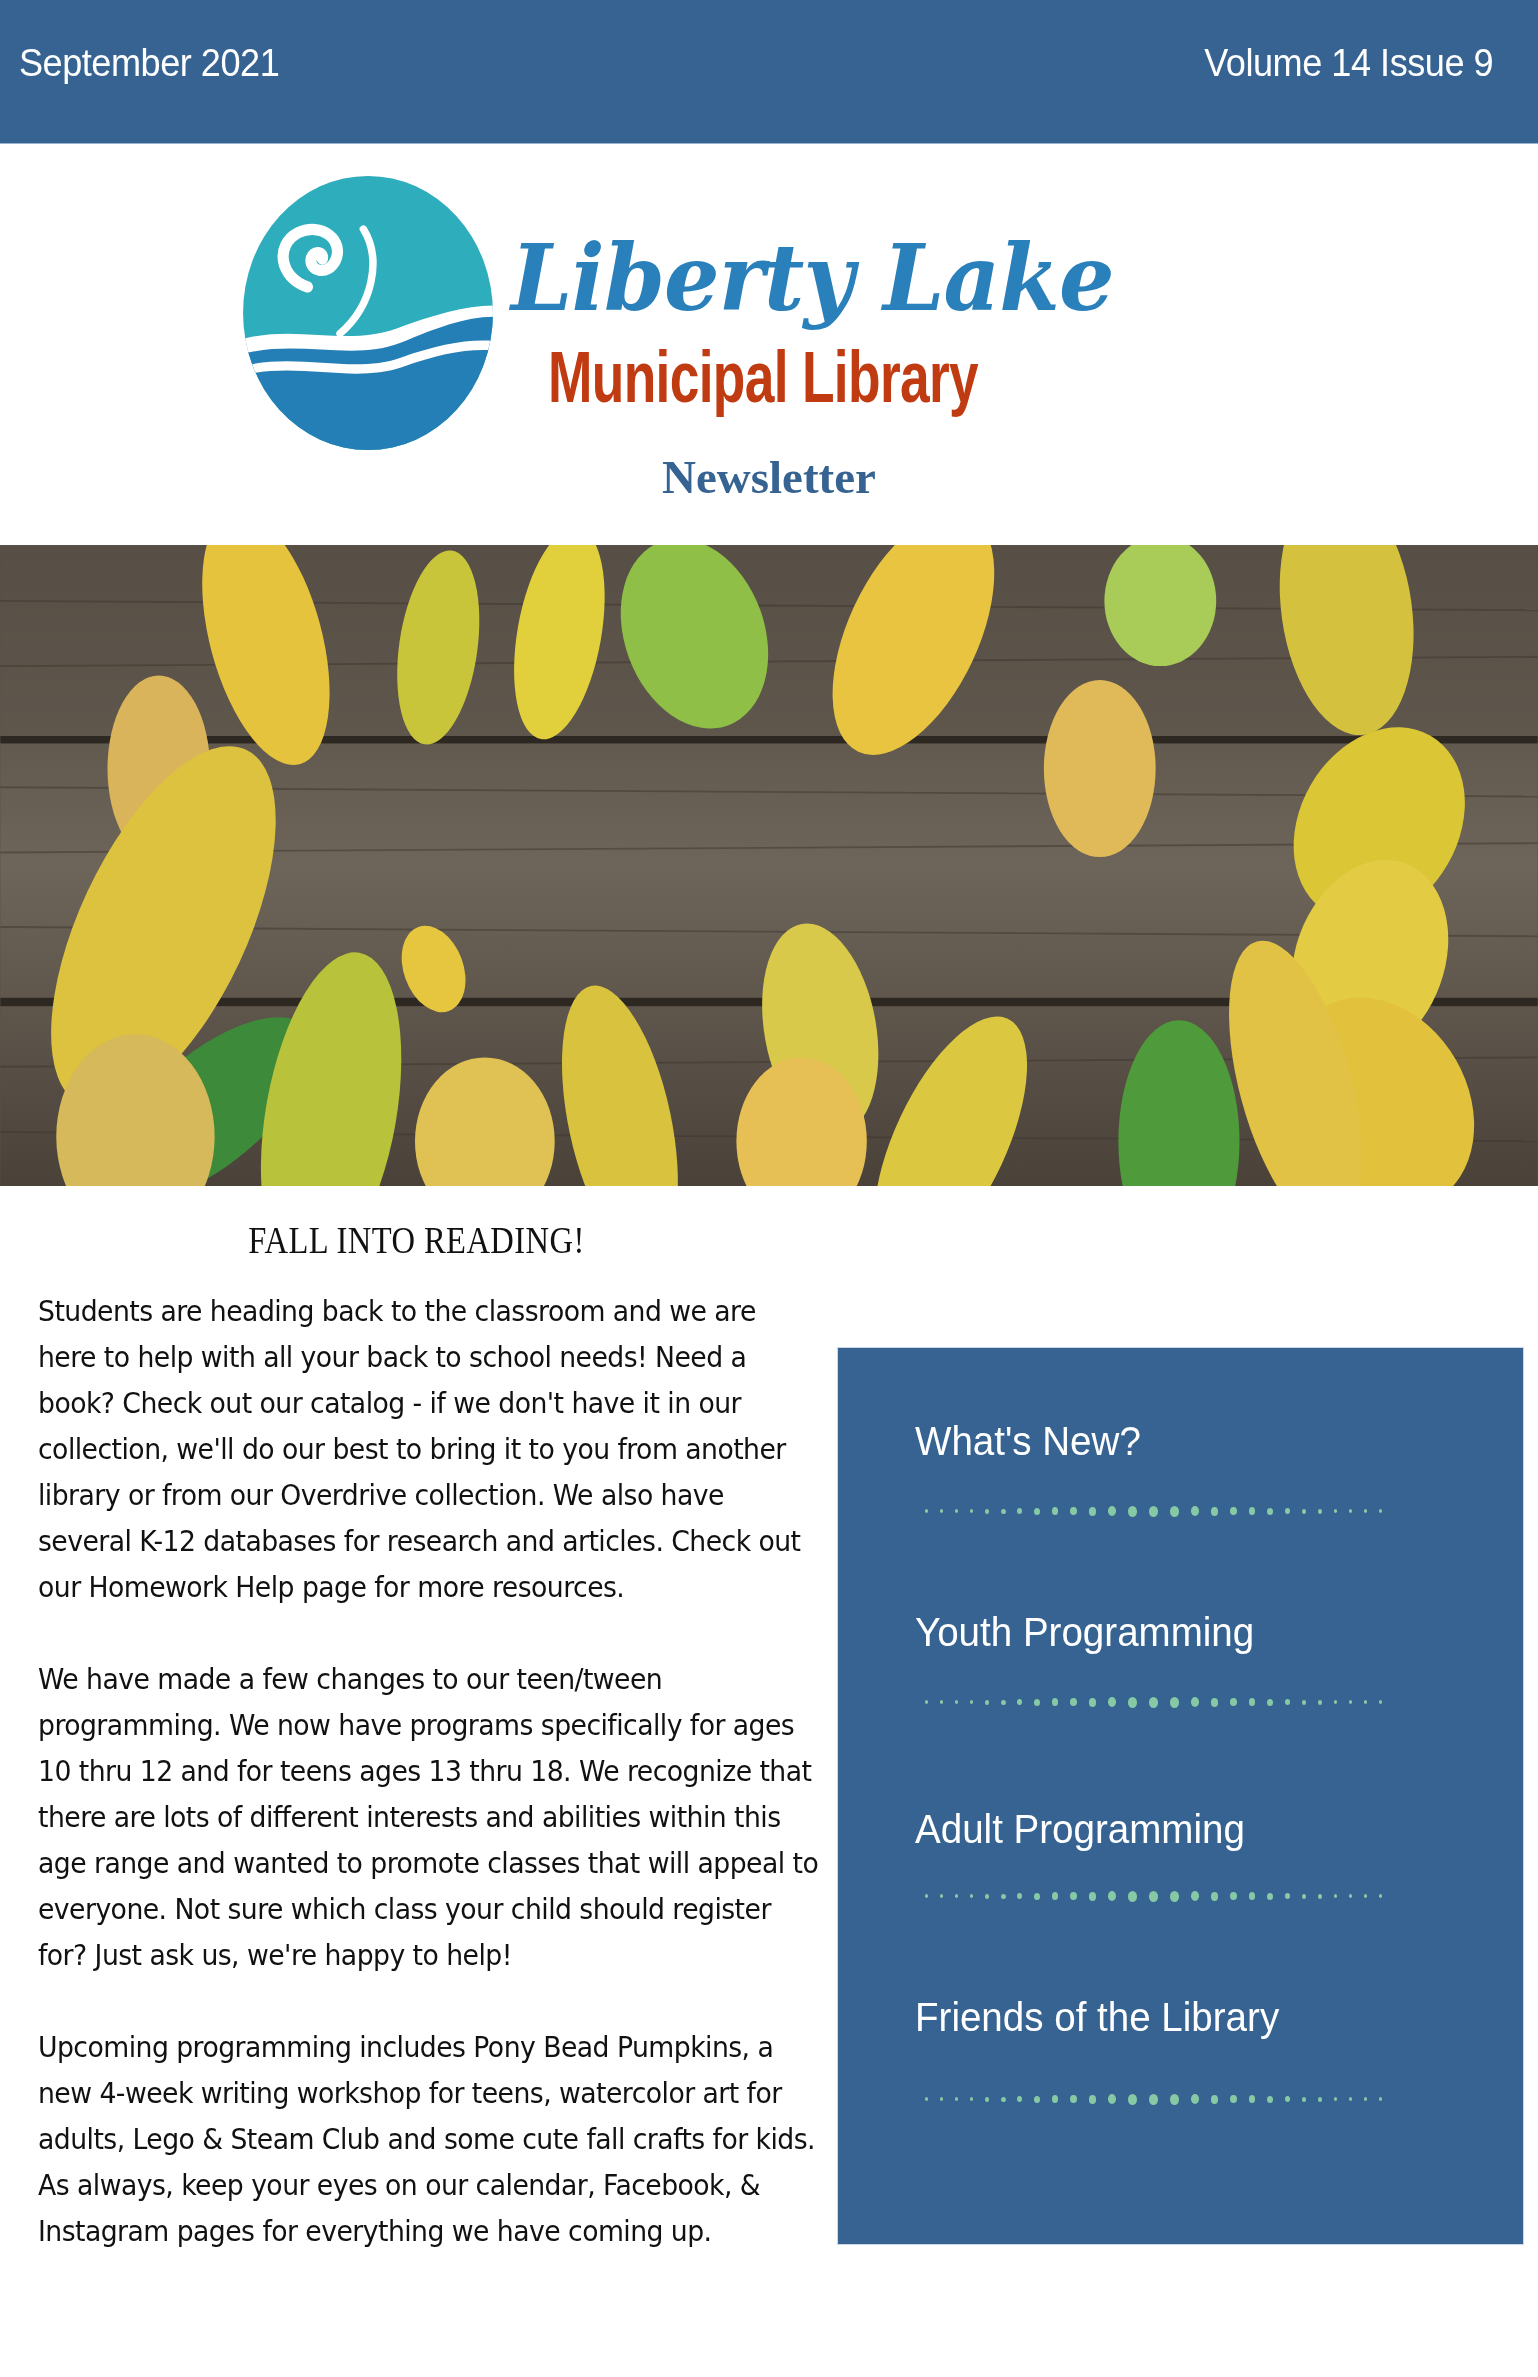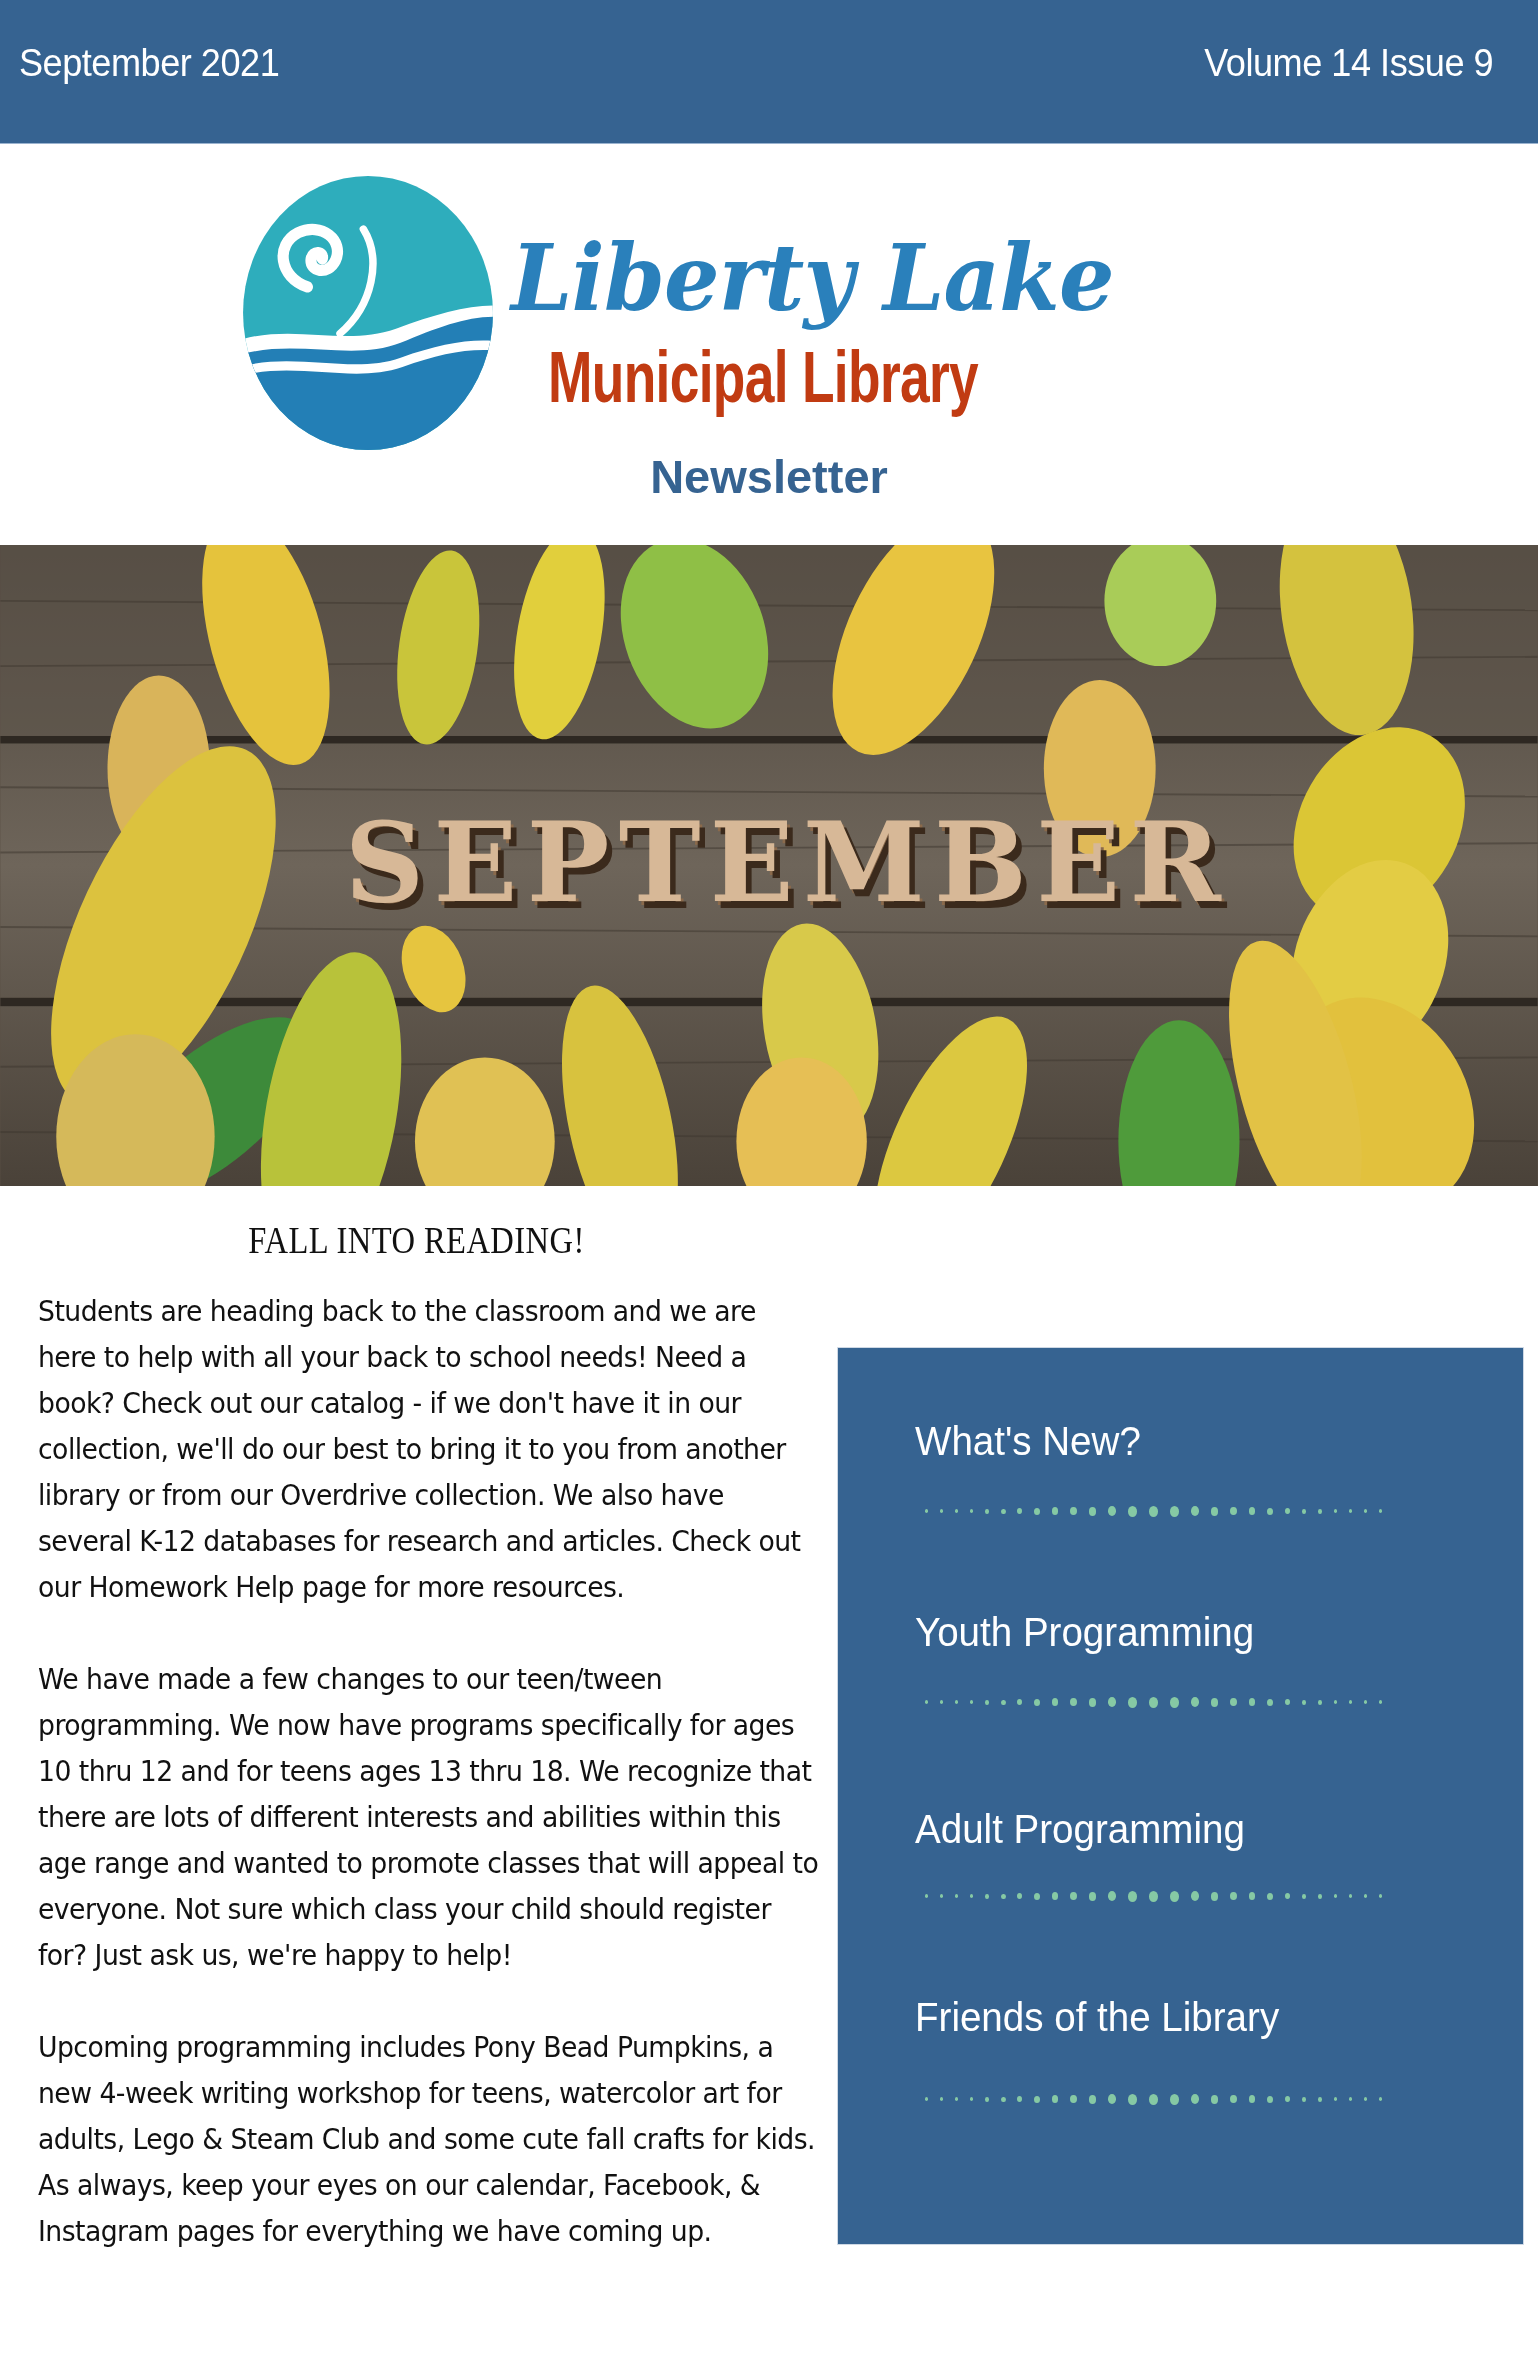--- a/index.html
+++ b/index.html
@@ -6,21 +6,21 @@
   body { width: 1538px; height: 2377px; position: relative; overflow: hidden; font-family: "Liberation Sans", sans-serif; }
   .header-bar { position: absolute; left: 0; top: 0; width: 1538px; height: 143px; background: #366391; border-bottom: 1.9px solid #9ab3cf; }
   .header-left, .header-right { position: absolute; top: 41px; color: #ffffff; font-family: "Liberation Sans", sans-serif; font-size: 38px; line-height: 45px; letter-spacing: -0.5px; transform: scaleX(0.95); }
   .header-left { left: 18.6px; transform-origin: left center; }
   .header-right { right: 45px; transform-origin: right center; }
 
   .logo-mark { position: absolute; left: 242px; top: 175px; width: 252px; height: 276px; }
   .brand-name { position: absolute; left: 511px; top: 222px; font-family: "DejaVu Serif", serif; font-style: italic; font-weight: bold; font-size: 91px; line-height: 112px; color: #2a80bb; letter-spacing: -0.9px; white-space: nowrap; transform: scaleX(0.96); transform-origin: left center; }
   .brand-sub { position: absolute; left: 548px; top: 336px; font-family: "Liberation Sans", sans-serif; font-weight: bold; font-size: 73px; line-height: 82px; color: #c13b12; white-space: nowrap; transform: scaleX(0.73); transform-origin: left center; letter-spacing: -0.9px; }
   .newsletter-label { position: absolute; left: 0; width: 1538px; top: 447px; text-align: center; font-family: "Liberation Sans", sans-serif; font-weight: bold; font-size: 47px; line-height: 60px; color: #366391; padding-left: 0; }
-  .newsletter-label span { display: inline-block; margin-left: 0; position: relative; left: 0; }
+  .newsletter-label span { display: inline-block; margin-left: 0; position: relative; left: 0; font-family: Liberation Serif, serif; }
 
   .banner { position: absolute; left: 0; top: 545px; width: 1538px; height: 641px; overflow: hidden; background: #5a4f44; }
   .banner svg { display: block; }
   .banner-word { position: absolute; left: 0; width: 1538px; top: 252px; text-align: center; font-family: "DejaVu Serif", serif; font-weight: bold; font-size: 110px; line-height: 131px; color: #d7b897; letter-spacing: 9.3px; text-shadow: 5.6px 6.5px 0 #3b2a1c, 2.8px 3.7px 0 #8a6a4c; padding-left: 37px; box-sizing: border-box; }
 
   .article-title { position: absolute; left: 0; width: 833px; top: 1217px; text-align: center; font-family: "Liberation Serif", serif; font-size: 37px; line-height: 47px; color: #111111; letter-spacing: 0.5px; transform: scaleX(0.88); transform-origin: 417px center; }
   .article-body { position: absolute; left: 38px; top: 1288px; width: 783px; font-family: "DejaVu Sans", sans-serif; font-size: 29px; line-height: 46px; color: #111111; letter-spacing: -0.6px; }
   .article-body p { margin: 0 0 46px 0; transform: scaleX(0.92); transform-origin: left top; width: 850px; }
 
   .side-panel { position: absolute; left: 838px; top: 1348px; width: 685px; height: 896px; background: #366391; box-shadow: 0 0 0 0.9px #c9d4e2; }
@@ -101,21 +101,20 @@
       <ellipse cx="145" cy="635" rx="85" ry="110" fill="#d5b95a"></ellipse>
       <ellipse cx="355" cy="610" rx="70" ry="175" fill="#b8c23a" transform="rotate(10 355 610)"></ellipse>
       <ellipse cx="520" cy="640" rx="75" ry="90" fill="#e0c154"></ellipse>
       <ellipse cx="665" cy="620" rx="55" ry="150" fill="#d8c23e" transform="rotate(-12 665 620)"></ellipse>
       <ellipse cx="860" cy="640" rx="70" ry="90" fill="#e6bf55"></ellipse>
       <ellipse cx="1020" cy="640" rx="60" ry="145" fill="#dcc840" transform="rotate(25 1020 640)"></ellipse>
       <ellipse cx="1265" cy="640" rx="65" ry="130" fill="#4f9b3b"></ellipse>
       <ellipse cx="1390" cy="580" rx="60" ry="160" fill="#e2c245" transform="rotate(-15 1390 580)"></ellipse>
     </g>
   </svg>
-  <div class="banner-word">SEPTEMBER</div>
 </div>
 
 <div class="article-title">FALL INTO READING!</div>
 <div class="article-body">
   <p>Students are heading back to the classroom and we are here to help with all your back to school needs! Need a book? Check out our catalog - if we don't have it in our collection, we'll do our best to bring it to you from another library or from our Overdrive collection. We also have several K-12 databases for research and articles. Check out our Homework Help page for more resources.</p>
   <p>We have made a few changes to our teen/tween programming. We now have programs specifically for ages 10 thru 12 and for teens ages 13 thru 18. We recognize that there are lots of different interests and abilities within this age range and wanted to promote classes that will appeal to everyone. Not sure which class your child should register for? Just ask us, we're happy to help!</p>
   <p>Upcoming programming includes Pony Bead Pumpkins, a new 4-week writing workshop for teens, watercolor art for adults, Lego &amp; Steam Club and some cute fall crafts for kids. As always, keep your eyes on our calendar, Facebook, &amp; Instagram pages for everything we have coming up.</p>
 </div>
 
 <div class="side-panel">

